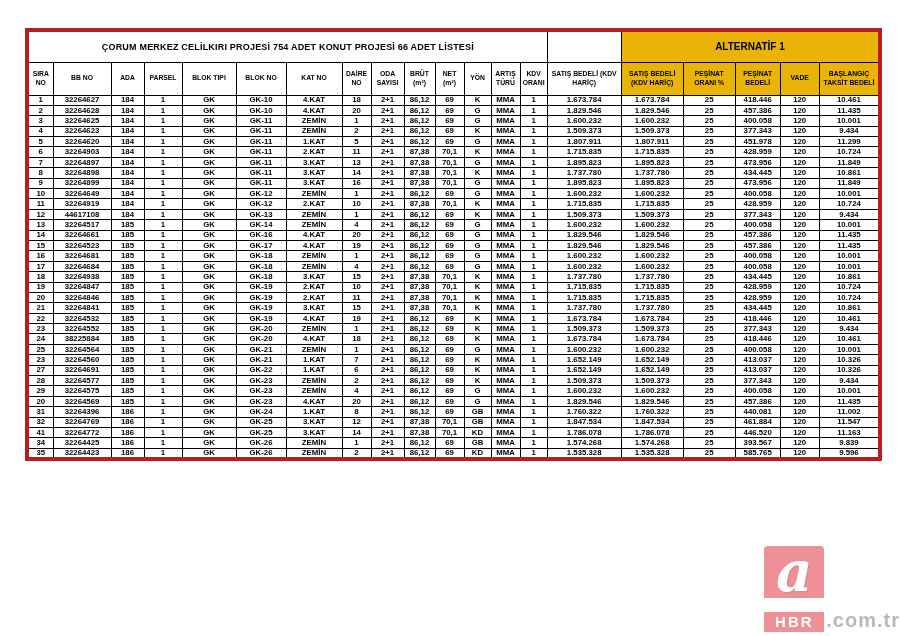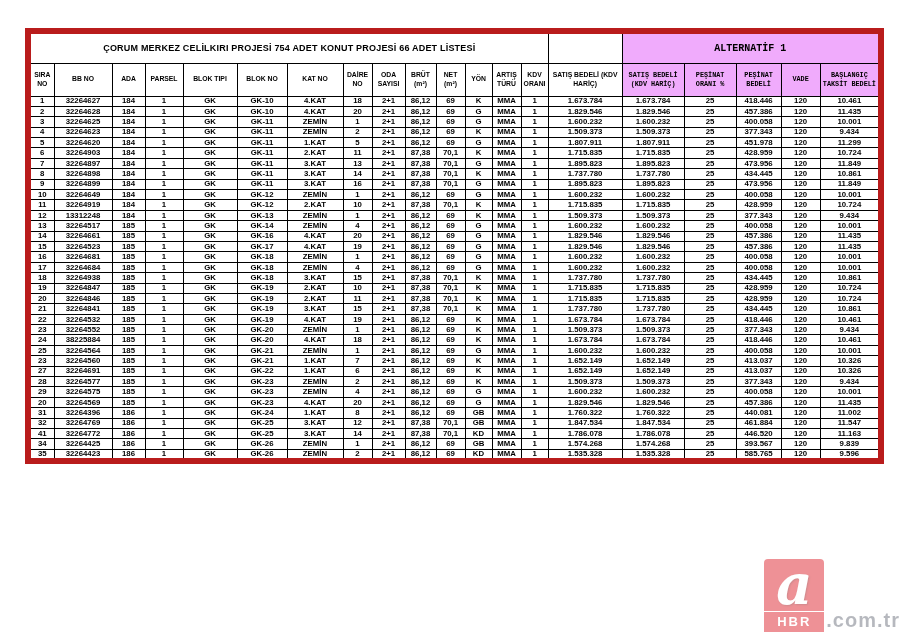--- a/index.html
+++ b/index.html
@@ -12,21 +12,21 @@
     overflow: hidden;
     font-family: "Liberation Sans", sans-serif;
   }
   table.sheet {
     position: absolute;
     left: 25px;
     top: 28px;
     width: 853px;
     border-collapse: collapse;
     table-layout: fixed;
-    border: 6px solid #b91c1c;
+    border: 4px solid #b91c1c;
   }
   .sheet th, .sheet td {
     border: 1px solid #000;
     padding: 0;
     text-align: center;
     vertical-align: middle;
     color: #000;
     overflow: hidden;
   }
   .title-cell {
@@ -47,21 +47,21 @@
     font-size: 10px;
     font-weight: bold;
   }
   tbody td {
     height: 10.4px;
     font-size: 7.8px;
     font-weight: bold;
     line-height: 1;
     white-space: nowrap;
   }
-  .green { background: #f0abfc; font-family: Liberation Mono, monospace; }
+  .green { background: #eab308; }
   .sep-left { border-left: 2px solid #000; }
 
   .watermark {
     position: absolute;
     right: 0px;
     bottom: 4px;
     display: flex;
     align-items: flex-end;
     gap: 2px;
     opacity: 0.55;
@@ -78,25 +78,25 @@
     line-height: 50px;
     text-align: center;
     border-radius: 4px 4px 0 0;
     text-shadow: 1px 1px 2px rgba(0,0,0,0.25);
   }
   .wm-hbr {
     height: 20px;
     background: #e13941;
     color: #ffffff;
     font-weight: bold;
-    font-size: 13px;
+    font-size: 15px;
     line-height: 20px;
     text-align: center;
     letter-spacing: 2px;
-    margin-top: 1px;
+    margin-top: 14px;
   }
   .wm-domain {
     color: #0f172a;
     font-weight: bold;
     font-size: 20px;
     line-height: 24px;
     letter-spacing: 1px;
     opacity: 0.55;
   }
 </style>
@@ -395,21 +395,21 @@
           <td>1</td>
           <td>1.715.835</td>
           <td class="sep-left">1.715.835</td>
           <td>25</td>
           <td>428.959</td>
           <td>120</td>
           <td>10.724</td>
         </tr>
         <tr>
           <td>12</td>
-          <td>13312248</td>
+          <td>44617108</td>
           <td>184</td>
           <td>1</td>
           <td>GK</td>
           <td>GK-13</td>
           <td>ZEMİN</td>
           <td>1</td>
           <td>2+1</td>
           <td>86,12</td>
           <td>69</td>
           <td>K</td>

